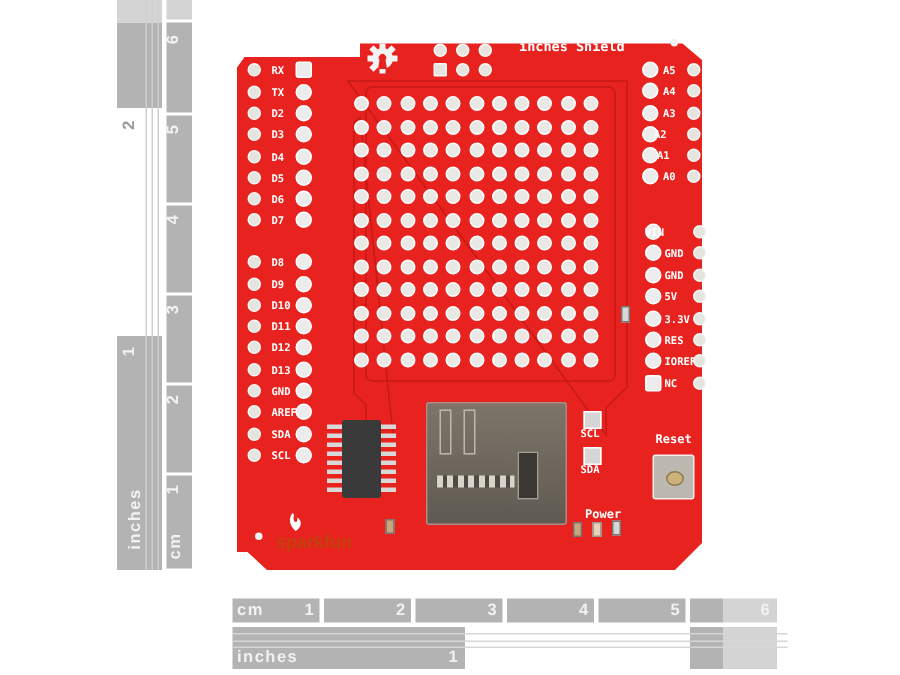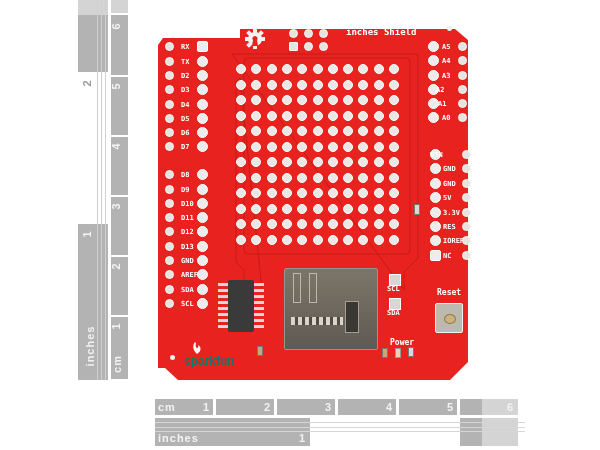--- a/index.html
+++ b/index.html
@@ -387,15 +387,15 @@
   <div class="lbl" style="left:437px;top:289px;font-size:8px;">Reset</div>
   <div class="abs" style="left:435px;top:303px;width:28px;height:30px;background:#bdb8b0;border:1px solid #f0f0f0;border-radius:2px;box-sizing:border-box;">
     <div class="abs" style="left:8px;top:10px;width:10px;height:8px;border-radius:50%;background:#cfb27a;border:1px solid #8a7a55;"></div>
   </div>
 
   <div class="abs" style="left:191px;top:340px;width:12px;height:14px;">
     <svg width="12" height="14" viewBox="0 0 12 14">
         <path d="M4 1 C1 5 2 9 6 13 C10 11 11 6 7 4 C8 7 6 8 5 6 C4 4 6 2 4 1 Z" fill="#ffffff"></path>
       </svg>
   </div>
-  <div class="abs" style="left:184px;top:354px;font-family:'Liberation Sans',sans-serif;font-weight:bold;font-size:12px;color:#0f766e;">sparkfun</div>
+  <div class="abs" style="left:184px;top:354px;font-family:'Liberation Sans',sans-serif;font-weight:bold;font-size:12px;color:#c2410c;">sparkfun</div>
   <div class="abs" style="left:170px;top:355px;width:5px;height:5px;border-radius:50%;background:#f0f0f0;"></div>
 </div>
 
 </body></html>

